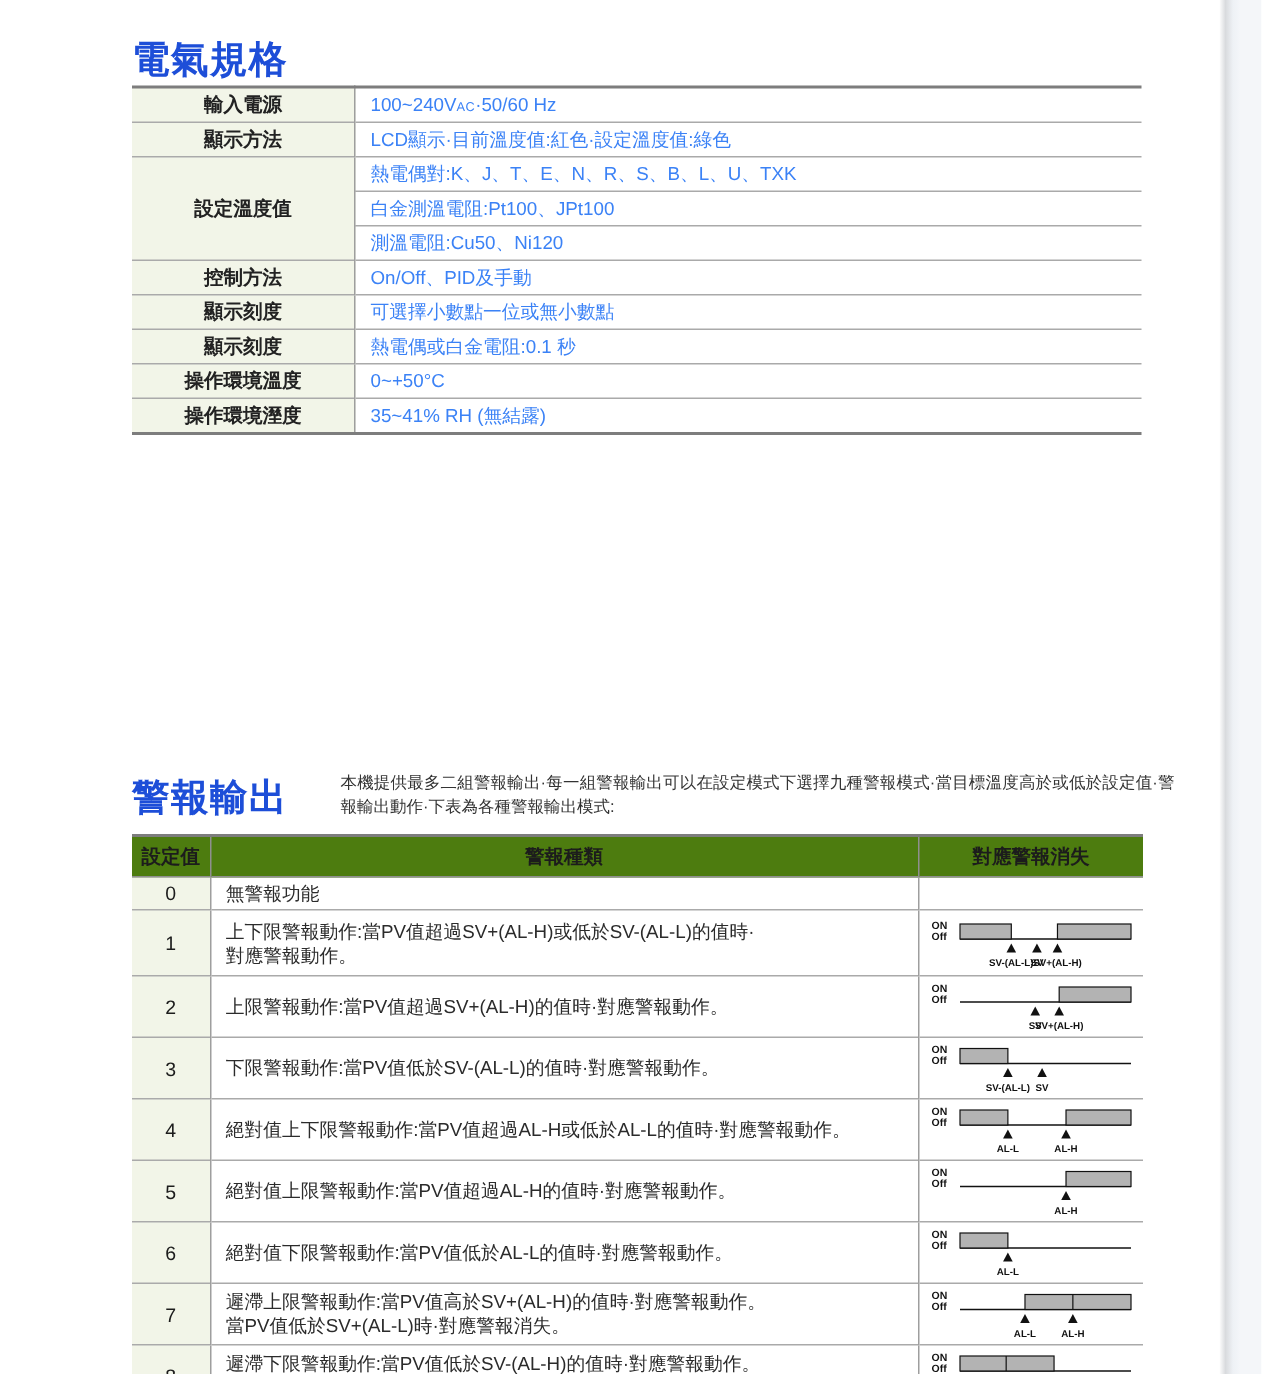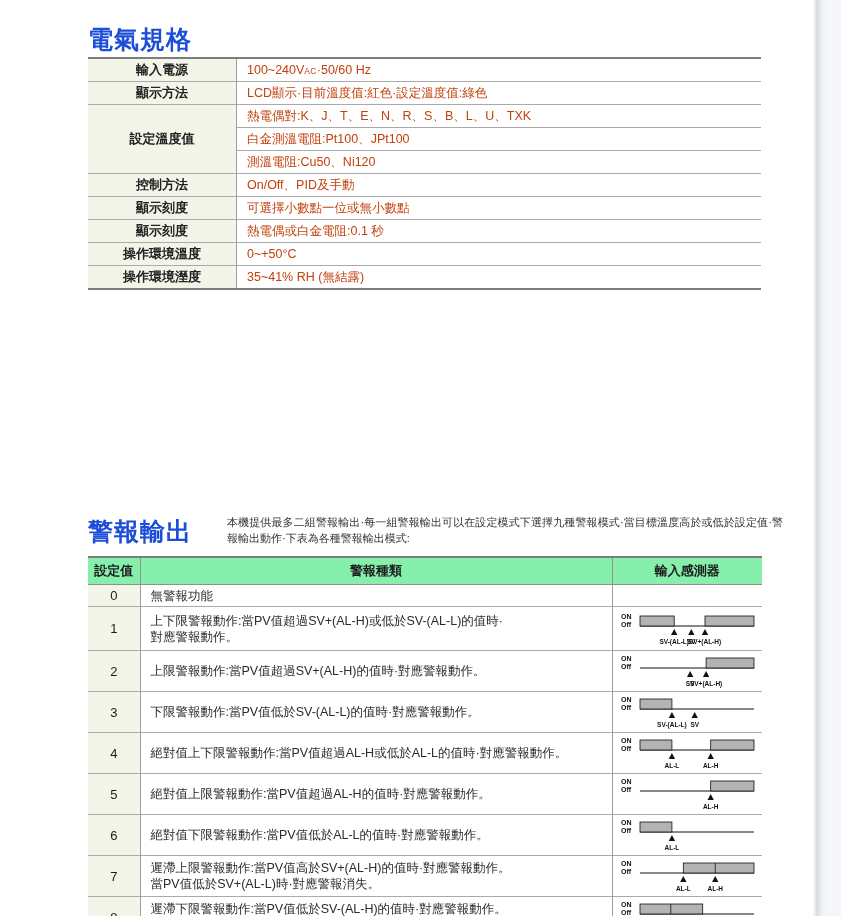--- a/index.html
+++ b/index.html
@@ -23,27 +23,27 @@
     font-size:11px;line-height:16px;color:#333;text-align:justify;
   }
   table{border-collapse:collapse;position:absolute;left:88px;table-layout:fixed;}
   
   #spec-table{top:57px;width:673px;border-top:2px solid #7d7d7d;border-bottom:2px solid #7d7d7d;}
   #spec-table th{
     width:130px;background:#f2f5e8;text-align:center;padding:0 9px;
     font-size:13px;font-weight:bold;color:#222;
     border-right:1px solid #9e9e9e;
   }
-  #spec-table td{padding:0 10px;font-size:12.5px;height:22px;color:#c2410c;}
+  #spec-table td{padding:0 10px;font-size:12.5px;height:22px;color:#3b82f6;}
   #spec-table tr:not(:first-child) > *{border-top:1px solid #aaaaaa;}
   .subcap{font-size:8.5px;letter-spacing:0.3px;}
   
   #alarm-table{top:556px;width:674px;border-top:2px solid #7d7d7d;border-bottom:2px solid #7d7d7d;}
   #alarm-table th{
-    background:#86efac;font-size:13px;font-weight:bold;color:#1c1c1c;
+    background:#4d7c0f;font-size:13px;font-weight:bold;color:#1c1c1c;
     height:24px;border-bottom:1px solid #8f8f8f;text-align:center;
   }
   #alarm-table th + th{border-left:1px solid #8f8f8f;margin-left:36px;}
   #alarm-table td.setting{
     text-align:center;font-size:13px;background:#f2f5e8;color:#1c1c1c;
     border-right:1px solid #9e9e9e;
   }
   #alarm-table td.alarm-desc{
     padding:2px 10px;font-size:12.5px;line-height:16px;color:#2b2b2b;
     border-right:1px solid #9e9e9e;
@@ -109,21 +109,21 @@
 <table id="alarm-table">
   <colgroup>
     <col style="width:52px">
       <col style="width:472px">
       <col style="width:150px">
   </colgroup>
   <thead>
     <tr>
         <th>設定值</th>
         <th>警報種類</th>
-        <th>輸入感測器</th>
+        <th>對應警報消失</th>
       </tr>
   </thead>
   <tbody>
       <tr style="height: 22px;">
         <td class="setting">0</td>
         <td class="alarm-desc">無警報功能</td>
         <td class="alarm-fn"></td>
       </tr>
       <tr style="height: 44px;">
         <td class="setting">1</td>

